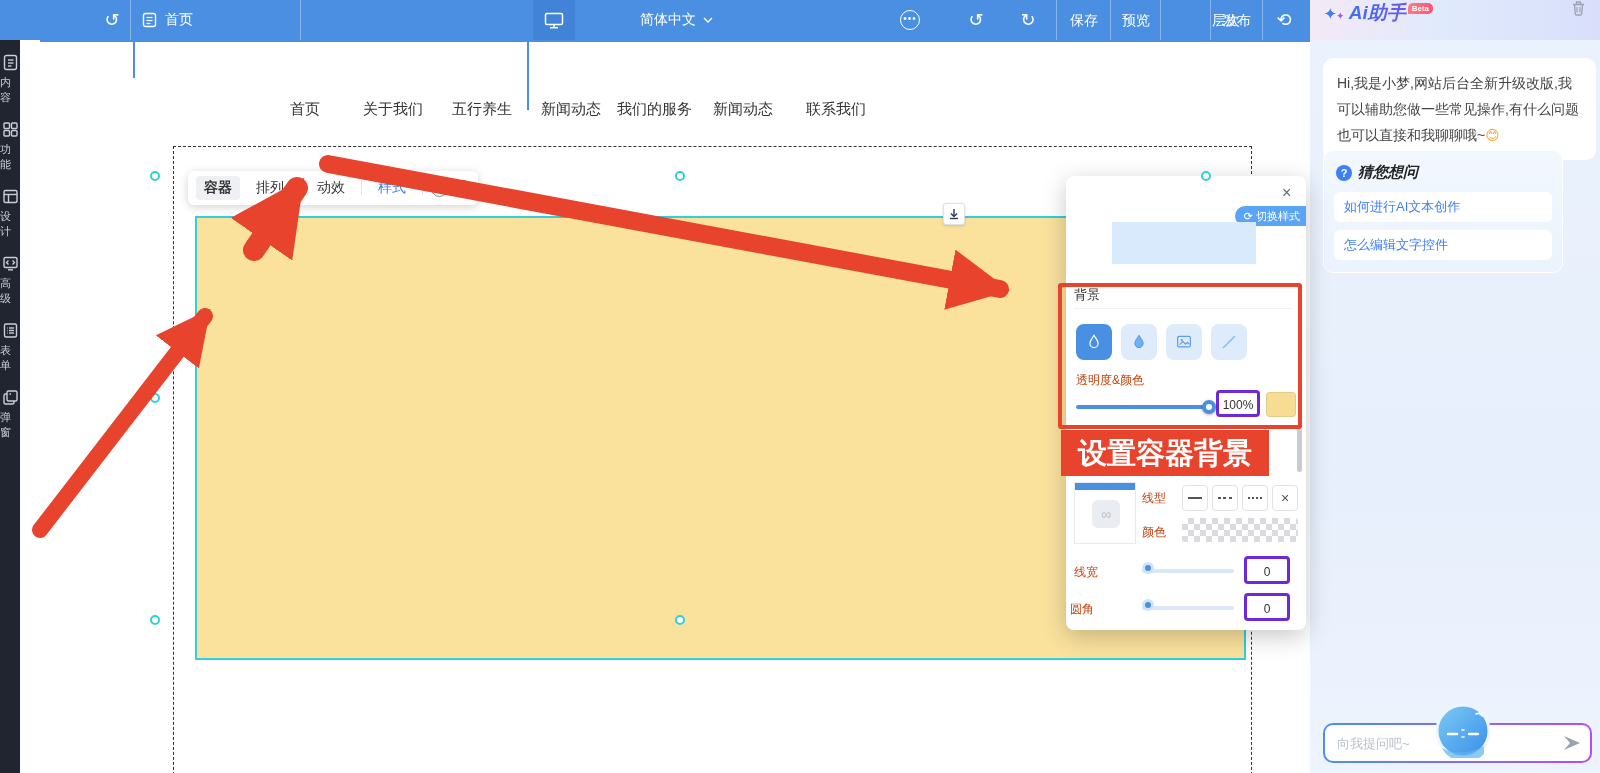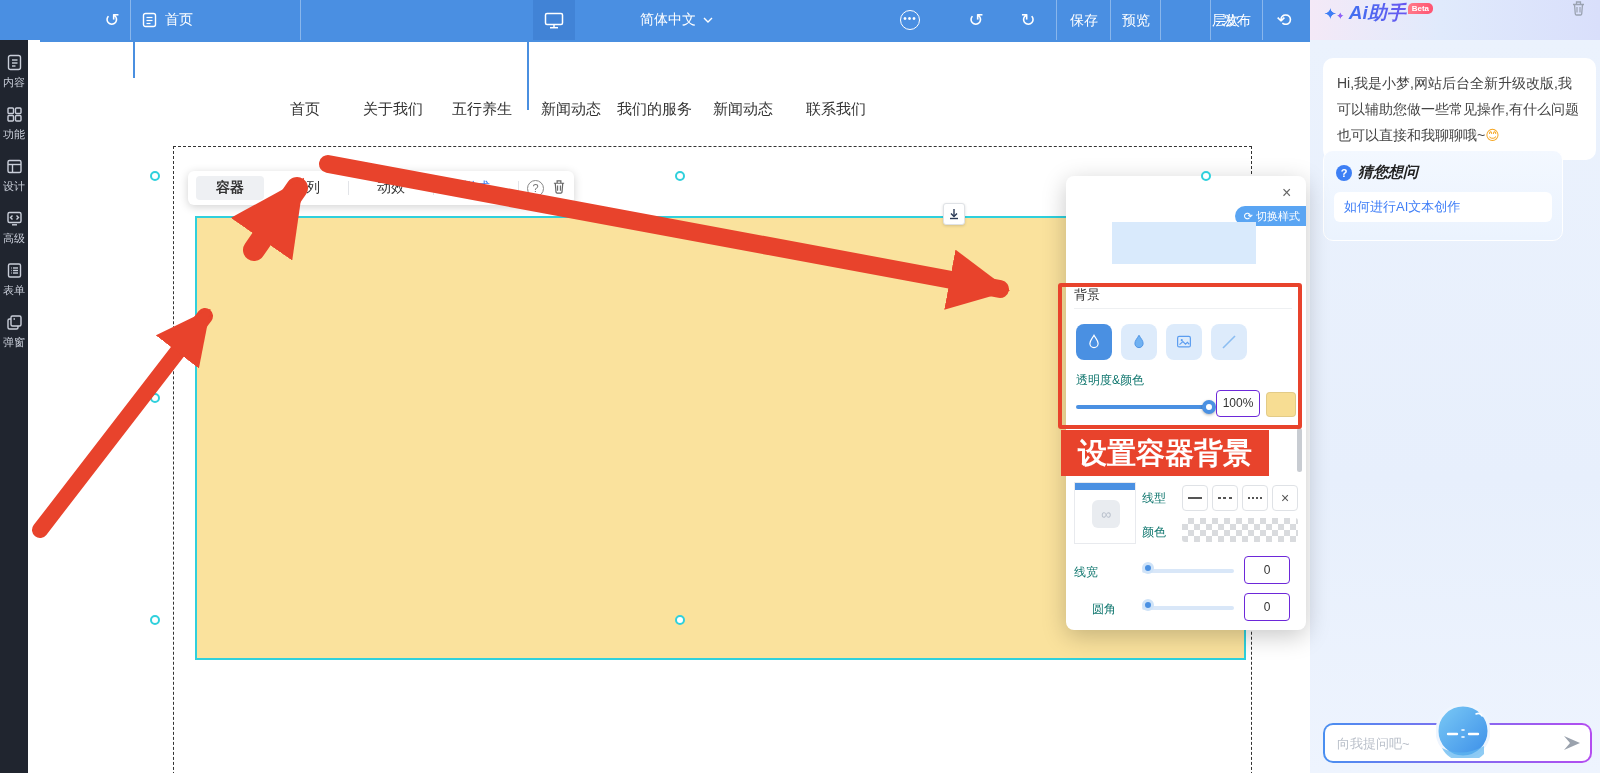--- a/index.html
+++ b/index.html
@@ -13,51 +13,51 @@
   .tb-btn{height:40px;line-height:40px;font-size:14px;color:#fff;text-align:center;cursor:pointer;}
   #device-box{left:533px;top:0;width:42px;height:40px;background:#4183d6;display:flex;align-items:center;justify-content:center;}
   .more-circle{width:20px;height:20px;border:1.5px solid #fff;border-radius:50%;line-height:16px;text-align:center;font-size:10px;letter-spacing:1px;}
   
   #ai-header{left:1310px;top:0;width:290px;height:40px;background:linear-gradient(90deg,#f4e9f7,#e0eafc 45%,#d9dffb);display:flex;align-items:flex-start;padding:0 14px;z-index:10;}
   #ai-logo{font-size:19px;font-weight:bold;font-style:italic;color:#2e6ef0;background:linear-gradient(90deg,#2e7bf0,#7a4df0);-webkit-background-clip:text;background-clip:text;-webkit-text-fill-color:transparent;}
   .sparkle1{color:#3f7ef5;-webkit-text-fill-color:#3f7ef5;font-style:normal;font-size:15px;}
   .sparkle2{color:#9b5cf6;-webkit-text-fill-color:#9b5cf6;font-style:normal;font-size:9px;}
   #beta-badge{background:linear-gradient(90deg,#ff7a8a,#ff5472);color:#fff;font-size:8px;font-weight:bold;font-style:normal;border-radius:5px 5px 5px 0;padding:1px 4px;position:relative;top:-8px;left:2px;-webkit-text-fill-color:#fff;}
   
-  #sidebar{left:0;top:40px;width:28px;height:733px;background:#20252f;z-index:10;display:flex;flex-direction:column;align-items:center;padding-top:14px;gap:16px;}
+  #sidebar{left:0;top:40px;width:20px;height:733px;background:#20252f;z-index:10;display:flex;flex-direction:column;align-items:center;padding-top:14px;gap:16px;}
   .sb-item{display:flex;flex-direction:column;align-items:center;gap:4px;cursor:pointer;color:#c9ced9;}
   .sb-item span{font-size:11px;}
   .sb-item svg{stroke:#c9ced9;fill:none;stroke-width:1.4;}
   
   #canvas{left:40px;top:40px;width:1270px;height:733px;background:#fff;border-top:2px solid #4a8fe0;}
   .nav-item{top:58px;font-size:15px;color:#333;cursor:pointer;white-space:nowrap;}
   .guide{background:#4a8fe0;width:2px;}
   #dashed-region{left:133px;top:104px;width:1079px;height:664px;border:1px dashed #333;z-index:1;}
   #container-block{left:155px;top:174px;width:1051px;height:444px;background:#fae29d;border:2px solid #2fd0dc;z-index:2;}
   .handle{width:10px;height:10px;border-radius:50%;background:#fff;border:2px solid #2fd0dc;z-index:35;}
   #download-btn{left:903px;top:161px;width:22px;height:22px;background:#fff;border:1px solid #dfe2e6;border-radius:3px;box-shadow:0 1px 3px rgba(0,0,0,.15);display:flex;align-items:center;justify-content:center;z-index:36;cursor:pointer;}
   
   #ctx-toolbar{left:148px;top:129px;height:34px;background:#fff;border-radius:6px;box-shadow:0 2px 10px rgba(0,0,0,.18);display:flex;align-items:center;padding:0 8px;gap:8px;z-index:20;}
-  .ctx-item{font-size:14px;color:#333;cursor:pointer;padding:3px 20px;white-space:nowrap;}
+  .ctx-item{font-size:14px;color:#333;cursor:pointer;padding:3px 8px;white-space:nowrap;}
   .ctx-active{background:#eef0f3;border-radius:4px;font-weight:bold;}
   .ctx-style{color:#3d7ff5;}
   .ctx-div{width:1px;height:14px;background:#e2e4e8;}
   .help-circle{width:17px;height:17px;border:1.4px solid #888;border-radius:50%;color:#777;font-size:11px;line-height:15px;text-align:center;cursor:pointer;}
   
   #style-panel{left:1066px;top:176px;width:240px;height:454px;background:#fff;border-radius:8px;box-shadow:0 6px 24px rgba(0,0,0,.22);z-index:30;}
   #sp-close{left:216px;top:8px;font-size:16px;color:#666;cursor:pointer;z-index:2;}
   #sp-switch{right:0;top:30px;height:20px;background:#5aa5f3;color:#fff;font-size:11px;line-height:20px;border-radius:10px 0 0 10px;padding:0 6px 0 9px;cursor:pointer;white-space:nowrap;}
   #sp-preview{left:46px;top:46px;width:144px;height:42px;background:#d9eafc;}
   .sp-label{font-size:13px;color:#333;}
-  .sp-sub{font-size:12px;color:#0f766e;}
+  .sp-sub{font-size:12px;color:#c2410c;}
   .bg-btn{width:36px;height:36px;border-radius:8px;background:#ddebfb;display:flex;align-items:center;justify-content:center;cursor:pointer;}
   .bg-btn-active{background:#4a90e2;}
   #op-slider{left:10px;top:229px;width:134px;height:4px;background:#4a90e2;border-radius:2px;}
   #op-handle{left:126px;top:-5px;width:14px;height:14px;border-radius:50%;background:#fff;border:4px solid #4a90e2;box-shadow:0 1px 3px rgba(0,0,0,.3);}
-  .num-box{border:1px solid #6d28d9;border-radius:4px;text-align:center;font-size:12px;color:#333;background:#fff;}
+  .num-box{border:3px solid #6d28d9;border-radius:4px;text-align:center;font-size:12px;color:#333;background:#fff;}
   #color-swatch{left:200px;top:216px;width:30px;height:25px;background:#f7dd93;border-radius:4px;border:1px solid rgba(0,0,0,.08);cursor:pointer;}
   #sp-scroll{left:231px;top:252px;width:5px;height:44px;background:#c8ccd2;border-radius:3px;}
   #border-preview{left:8px;top:306px;width:62px;height:62px;border:1px solid #e8eaee;background:#fff;}
   #bp-top{left:0;top:0;width:100%;height:7px;background:#4a90e2;}
   #bp-chain{left:17px;top:17px;width:28px;height:28px;background:#e9ecf0;border-radius:6px;color:#b9c0cc;font-size:14px;text-align:center;line-height:28px;}
   .lt-btn{width:26px;height:26px;border:1px solid #dfe2e6;border-radius:4px;background:#fff;display:flex;align-items:center;justify-content:center;cursor:pointer;}
   .checker{background-image:linear-gradient(45deg,#d9dbde 25%,transparent 25%,transparent 75%,#d9dbde 75%),linear-gradient(45deg,#d9dbde 25%,#fff 25%,#fff 75%,#d9dbde 75%);background-size:12px 12px;background-position:0 0,6px 6px;}
   .mini-slider{height:4px;background:#d9e7f8;border-radius:2px;}
   .mini-handle{width:12px;height:12px;border-radius:50%;background:#4a90e2;border:3px solid #cfe3f8;position:absolute;top:-7px;left:0;}
   
@@ -302,21 +302,21 @@
 
   <div class="a sp-sub" style="left:76px;top:348px;">颜色</div>
   <div class="a checker" style="left:116px;top:342px;width:116px;height:24px;border-radius:3px;cursor:pointer;"></div>
 
   <div class="a sp-sub" style="left:8px;top:388px;">线宽</div>
   <div class="a mini-slider" style="left:76px;top:393px;width:92px;">
       <div class="mini-handle"></div>
     </div>
   <div class="a num-box" style="left:178px;top:380px;width:46px;height:28px;line-height:26px;">0</div>
 
-  <div class="a sp-sub" style="left:26px;top:425px;">圆角</div>
+  <div class="a sp-sub" style="left:4px;top:425px;">圆角</div>
   <div class="a mini-slider" style="left:76px;top:430px;width:92px;">
       <div class="mini-handle"></div>
     </div>
   <div class="a num-box" style="left:178px;top:417px;width:46px;height:28px;line-height:26px;">0</div>
 </div>
 
 <div id="red-box" class="a"></div>
 <div id="red-banner" class="a">设置容器背景</div>
 <svg id="arrows" class="a">
   <defs>
@@ -332,20 +332,21 @@
 <div id="ai-panel" class="a">
   <div id="greet-card" class="a">
     <span>Hi,我是小梦,网站后台全新升级改版,我可以辅助您做一些常见操作,有什么问题也可以直接和我聊聊哦~</span><span style="color:#f5a623;">😊</span>
   </div>
   <div id="suggest-card" class="a">
     <div id="suggest-head">
       <div class="q-ico">?</div>
       <span>猜您想问</span>
     </div>
     <div class="q-row">如何进行AI文本创作</div>
+    <div class="q-row" style="margin-bottom:2px;">怎么编辑文字控件</div>
   </div>
 
   <div id="ai-avatar" class="a">
     <svg width="54" height="54" viewBox="0 0 54 54">
       <defs>
           <linearGradient id="avg" x1="0" y1="0" x2="1" y2="1">
             <stop offset="0" stop-color="#7ccbf6"></stop>
             <stop offset="1" stop-color="#3a8de8"></stop>
           </linearGradient>
         </defs>

